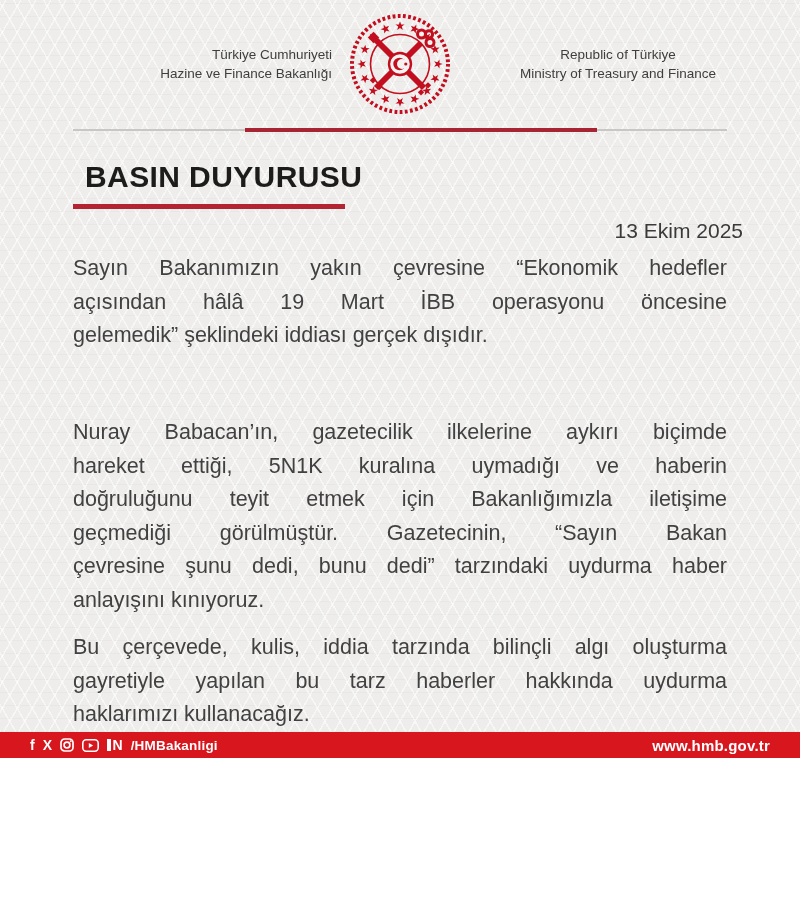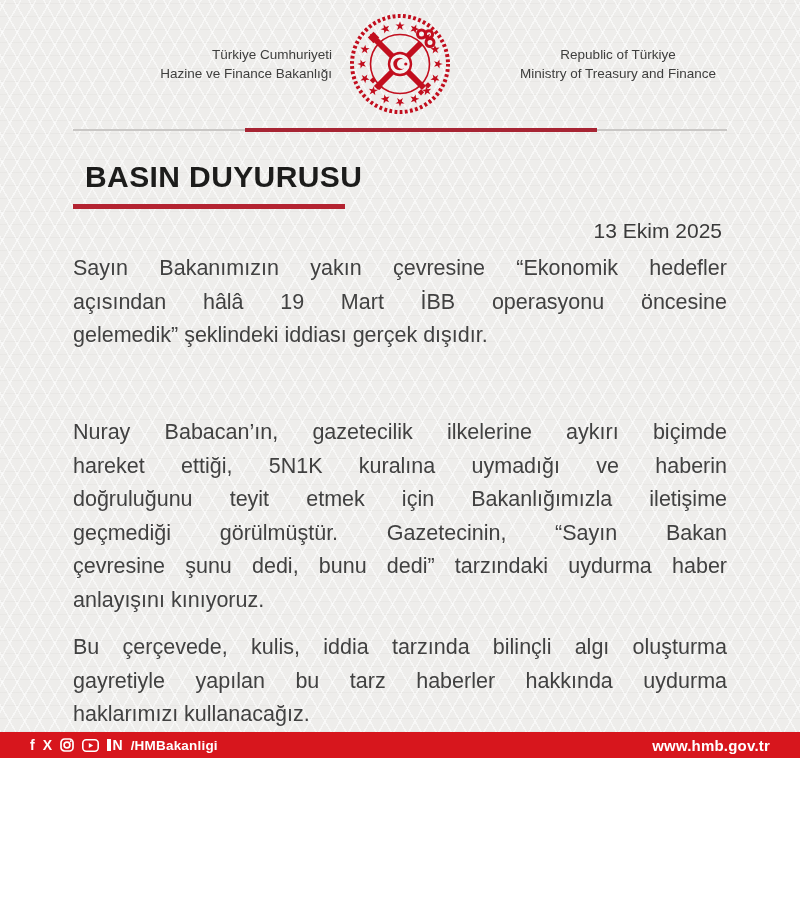--- a/index.html
+++ b/index.html
@@ -38,21 +38,21 @@
   #star-ring polygon{fill:var(--brand-red);}
   
   .divider{position:absolute;top:129px;left:73px;width:654px;height:2px;background:var(--divider-gray);}
   .divider .red-seg{position:absolute;left:172px;top:-1px;width:352px;height:4px;background:var(--divider-red);}
   
   .title{
     position:absolute;left:73px;top:148px;margin:12px;
     font-size:30px;font-weight:800;letter-spacing:.4px;color:var(--title-text);
   }
   .title-underline{position:absolute;left:73px;top:204px;width:272px;height:5px;background:var(--underline-red);}
-  .date{position:absolute;right:78px;top:219px;font-size:21px;color:#3a3a3a;}
+  .date{position:absolute;right:57px;top:219px;font-size:21px;color:#3a3a3a;}
   
   .para{position:absolute;left:73px;width:654px;color:var(--text);font-size:21.5px;line-height:33.5px;}
   .para .line{text-align:justify;text-align-last:justify;white-space:normal;}
   .para .line.last{text-align-last:left;}
   .p1{top:252px;} .p2{top:416px;} .p3{top:631px;}
   .closing{position:absolute;left:73px;top:752px;font-size:22px;font-weight:bold;color:#232323;}
   
   .footer{
     position:absolute;bottom:0;left:0;width:100%;height:26px;
     background:var(--footer-red);color:#fff;

